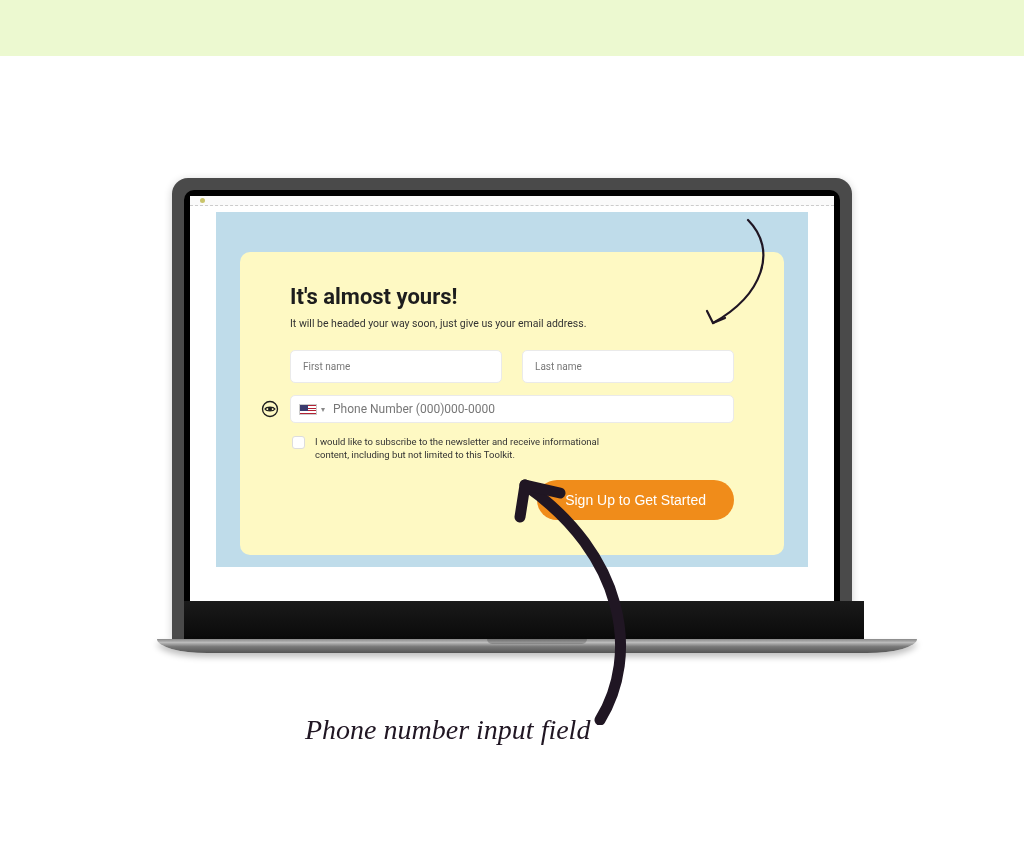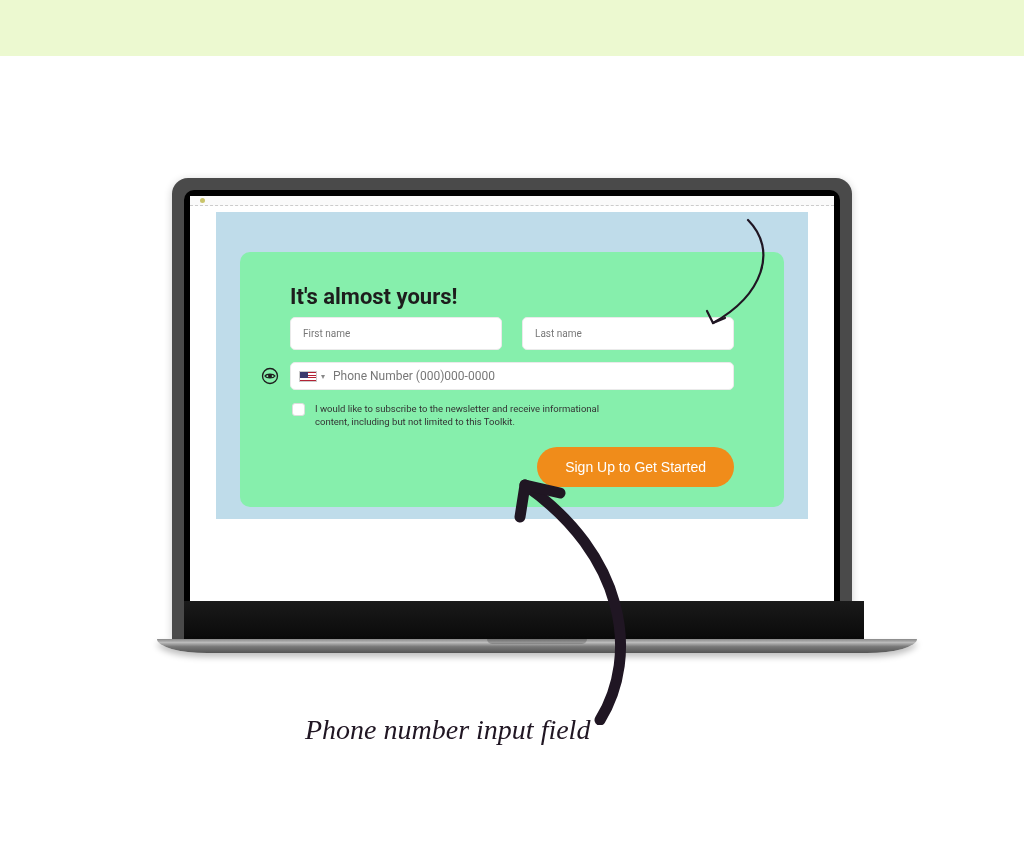--- a/index.html
+++ b/index.html
@@ -65,23 +65,23 @@
       justify-content: center;
       padding: 6px 26px 0 26px;
       overflow: hidden;
     }
     .page-bg {
       background: #bfdcea;
       width: 100%;
       padding: 40px 24px 12px 24px;
     }
     .form-card {
-      background: #86efac;
+      background: #fef9c3;
       border-radius: 10px;
-      padding: 32px 50px 20px 50px;
+      padding: 32px 50px 35px 50px;
     }
     .form-title {
       font-size: 22px;
       font-weight: 700;
       color: #1d1d1d;
       margin-bottom: 8px;
     }
     .form-subtitle {
       font-size: 10.5px;
       color: #333;
@@ -252,20 +252,21 @@
   <div class="laptop-screen-outer">
     <div class="laptop-screen-inner">
       <div class="browser-frame">
         <div class="browser-top">
           <div class="dot"></div>
         </div>
         <div class="page-viewport">
           <div class="page-bg">
             <div class="form-card">
               <h1 class="form-title">It's almost yours!</h1>
+              <p class="form-subtitle">It will be headed your way soon, just give us your email address.</p>
 
               <div class="row">
                 <div class="field">First name</div>
                 <div class="field">Last name</div>
               </div>
 
 
               <div class="phone-row">
                 <div class="eye-wrap">
                   <svg width="20" height="20" viewBox="0 0 24 24" fill="none" stroke="#1d1d1d" stroke-width="1.6">

